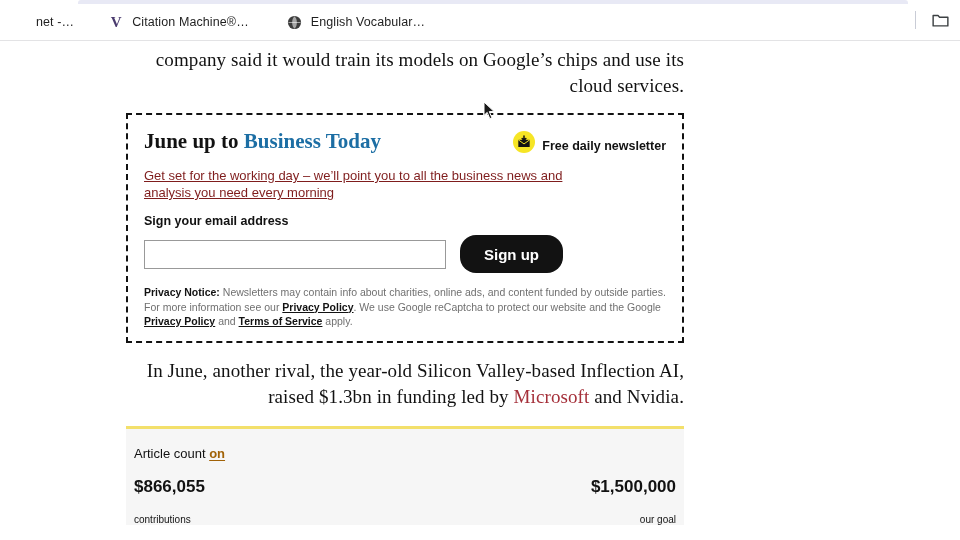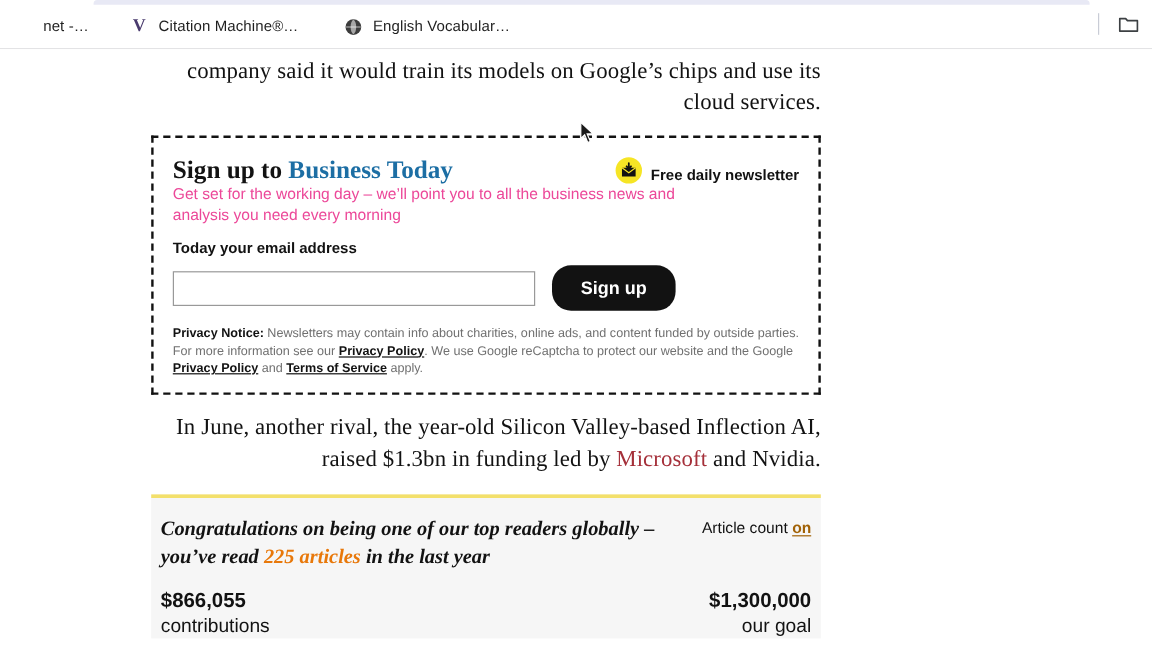--- a/index.html
+++ b/index.html
@@ -112,23 +112,24 @@
     width: 22px; height: 22px; border-radius: 50%;
     background: #f6e525;
     display: flex; align-items: center; justify-content: center;
     flex: 0 0 22px;
   }
   .badge-label {
     font-size: 12.5px; font-weight: 700; color: #121212;
     white-space: nowrap;
   }
   .signup-desc {
-    margin-top: 0;
-    font-size: 13px; line-height: 17px; color: #ec4899;
+    margin-top: 14px;
+    font-size: 13px; line-height: 17px; color: #7f1d1d;
     max-width: 420px;
+    text-decoration: underline;
   }
   .signup-field-label {
     margin-top: 13px;
     font-size: 12.5px; font-weight: 700; color: #121212;
   }
   .signup-row {
     margin-top: 7px;
     display: flex; align-items: center; gap: 14px;
   }
   .email-input {
@@ -185,21 +186,21 @@
     text-underline-offset: 2px;
   }
   .amounts {
     display: flex; justify-content: space-between; align-items: flex-start;
     margin-top: 16px;
   }
   .amt-val {
     font-size: 17px; font-weight: 700; color: #121212;
   }
   .amt-lbl {
-    font-size: 16px; color: #121212; margin-top: 3px;
+    font-size: 10px; color: #121212; margin-top: 17px;
   }
   .amt-right { text-align: right; }
 
   
   .cursor {
     position: absolute;
     width: 14px; height: 20px;
     pointer-events: none;
   }
 </style>
@@ -249,72 +250,69 @@
 
 <div id="viewport">
   <div class="col">
 
     <p class="body-para" style="margin-top:6px;">company said it would train its models on Google’s chips and use its cloud services.</p>
 
     <div class="signup-box" style="margin-top:14px;">
 
       <div class="signup-head">
         <div class="signup-title">
-          <span>Sign up to </span><span class="brand">Business Today</span>
+          <span>June up to </span><span class="brand">Business Today</span>
         </div>
 
         <div class="badge-wrap">
           <span class="badge-circle">
             <svg width="14" height="14" viewBox="0 0 16 16">
               <path d="M1.5 5.5h13v8.2h-13z" fill="#121212"></path>
               <path d="M1.5 5.5L8 10.2l6.5-4.7" fill="none" stroke="#f6e525" stroke-width="1.1"></path>
               <path d="M8 1.2v4.4M5.9 4.1L8 6.2l2.1-2.1" fill="none" stroke="#121212" stroke-width="1.7" stroke-linecap="round" stroke-linejoin="round"></path>
             </svg>
           </span>
           <span class="badge-label">Free daily newsletter</span>
         </div>
       </div>
 
       <p class="signup-desc">Get set for the working day – we’ll point you to all the business news and analysis you need every morning</p>
 
-      <div class="signup-field-label">Today your email address</div>
+      <div class="signup-field-label">Sign your email address</div>
 
       <div class="signup-row">
         <input class="email-input" type="text" placeholder="" style="">
         <button class="signup-btn">Sign up</button>
       </div>
 
       <p class="privacy">
         <b>Privacy Notice:</b><span> Newsletters may contain info about charities, online ads, and content funded by outside parties. For more information see our </span><a href="#">Privacy Policy</a><span>. We use Google reCaptcha to protect our website and the Google </span><a href="#">Privacy Policy</a><span> and </span><a href="#">Terms of Service</a><span> apply.</span>
       </p>
     </div>
 
     <p class="body-para" style="margin-top:15px;">
       <span>In June, another rival, the year-old Silicon Valley-based Inflection AI, raised $1.3bn in funding led by </span><a class="link-red" href="#">Microsoft</a><span> and Nvidia.</span>
     </p>
 
     <div class="contrib" style="margin-top:16px;">
       <div class="contrib-inner">
 
         <div class="contrib-top">
-          <div class="contrib-msg">
-            <span>Congratulations on being one of our top readers globally – you’ve read </span><span class="hl">225 articles</span><span> in the last year</span>
-          </div>
           <div class="article-count">
             <span>Article count </span><a href="#">on</a>
           </div>
         </div>
 
         <div class="amounts">
           <div>
             <div class="amt-val">$866,055</div>
             <div class="amt-lbl">contributions</div>
           </div>
           <div class="amt-right">
-            <div class="amt-val">$1,300,000</div>
+            <div class="amt-val">$1,500,000</div>
             <div class="amt-lbl">our goal</div>
           </div>
         </div>
 
       </div>
     </div>
 
   </div>
 </div>
 

